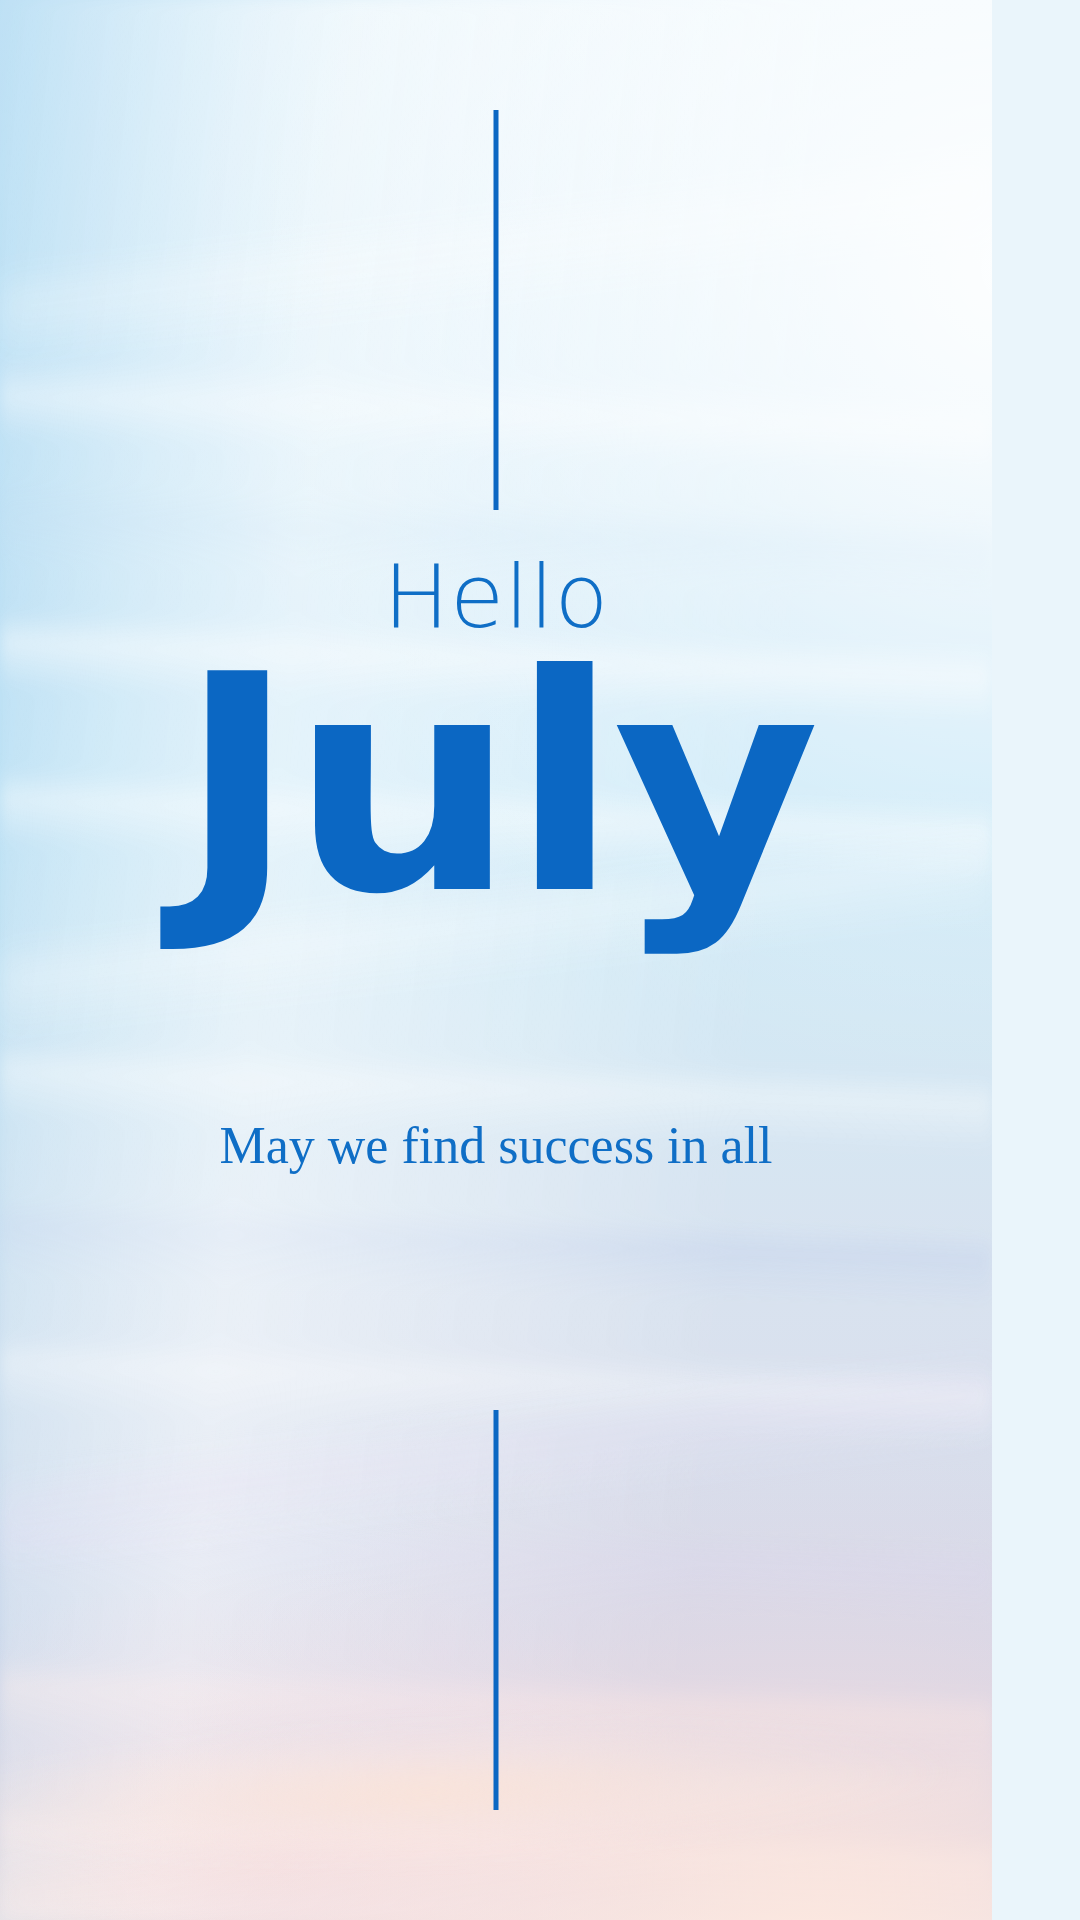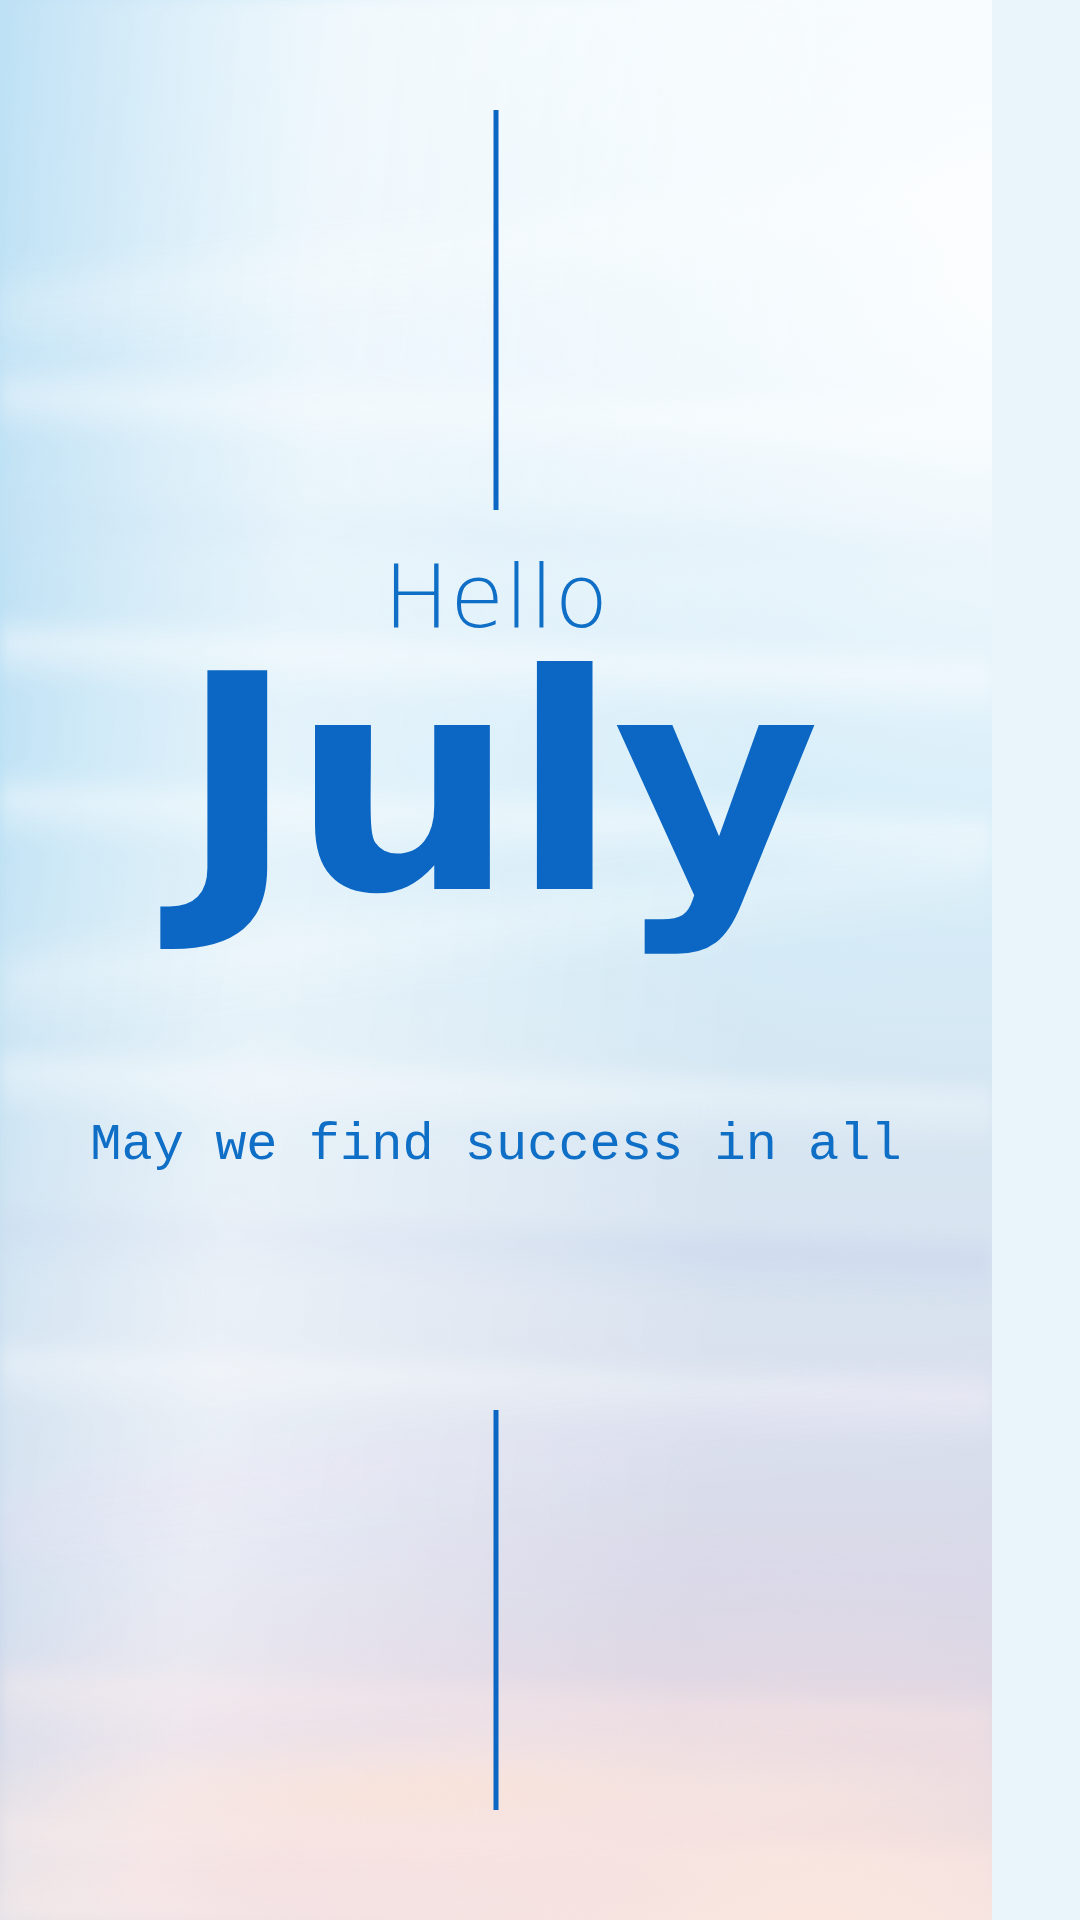--- a/index.html
+++ b/index.html
@@ -219,21 +219,21 @@
 
   .tagline {
     position:absolute;
     top:1120px;
     left:0; right:0;
     font-size:52px;
     line-height:1.0;
     font-weight:300;
     letter-spacing:0px;
     color:#0f6ec6;
-    font-family:Liberation Mono, monospace;
+    font-family:Liberation Serif, serif;
   }
   .tagline .line { display:block; }
   .tagline .line + .line { margin-top:14px; }
 </style>
 </head>
 <body>
 
 <div class="poster">
 
   <div class="sky-base"></div>

